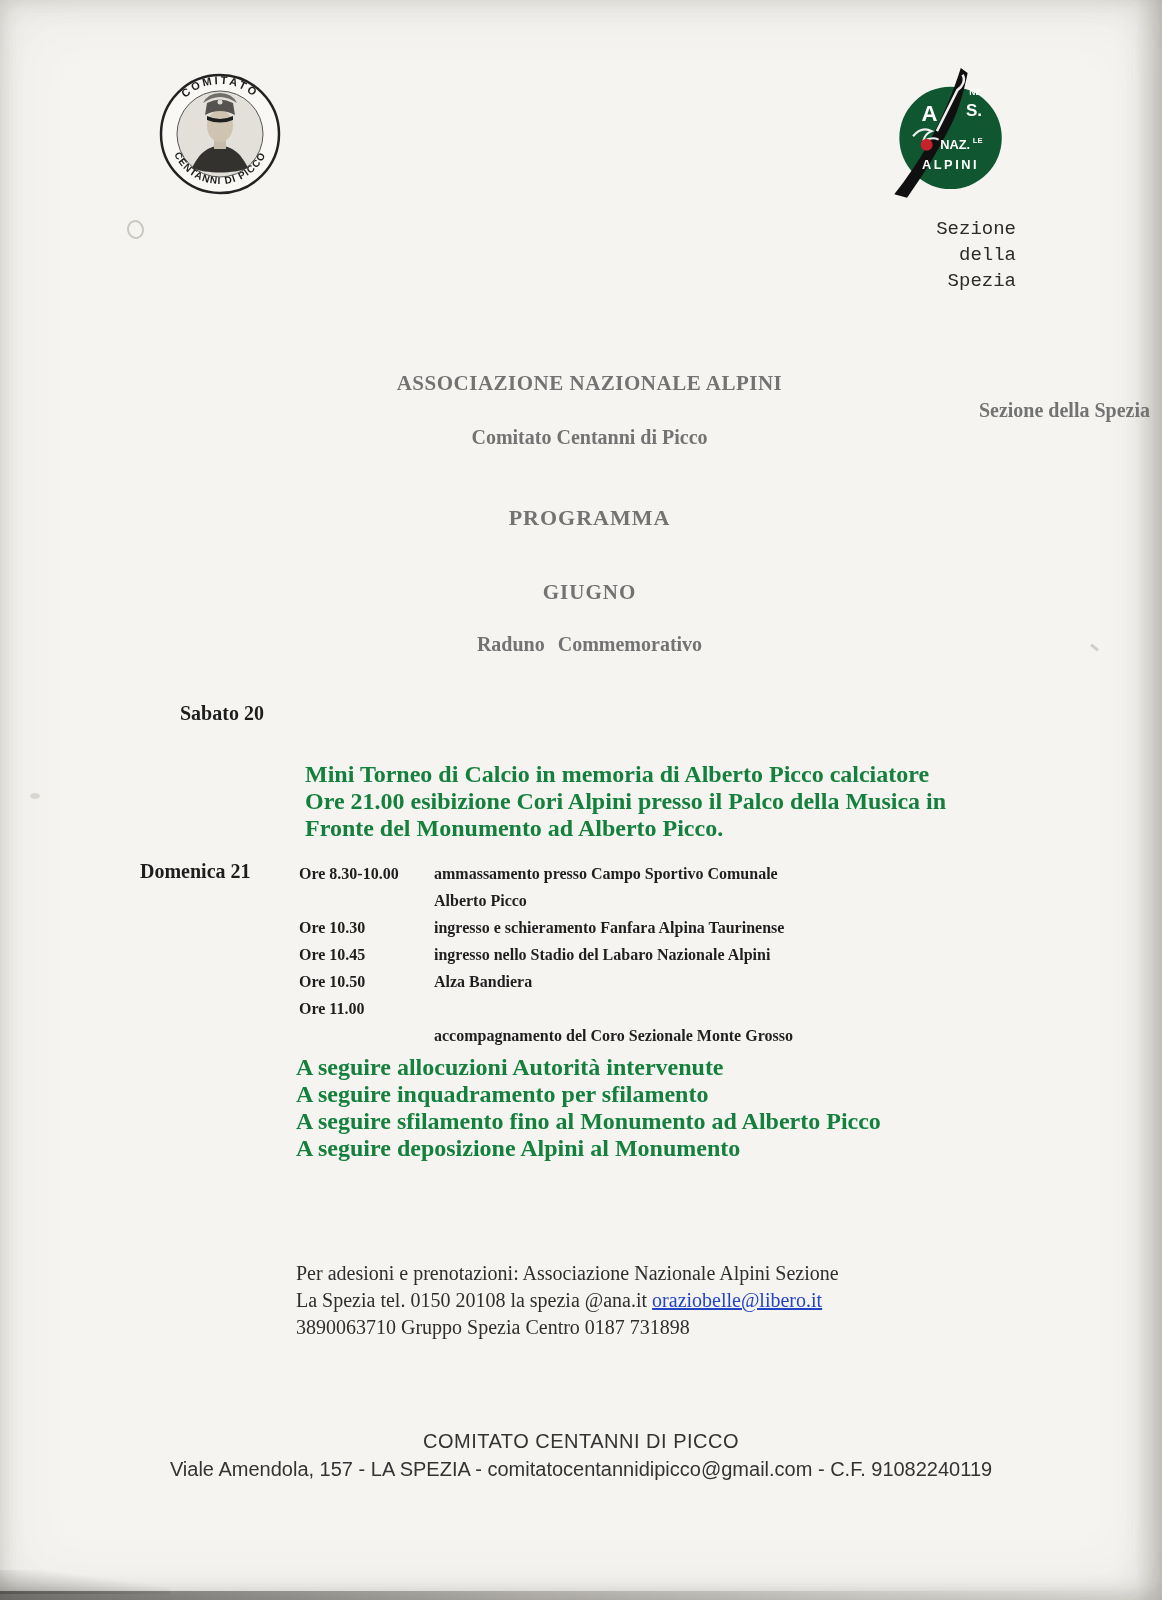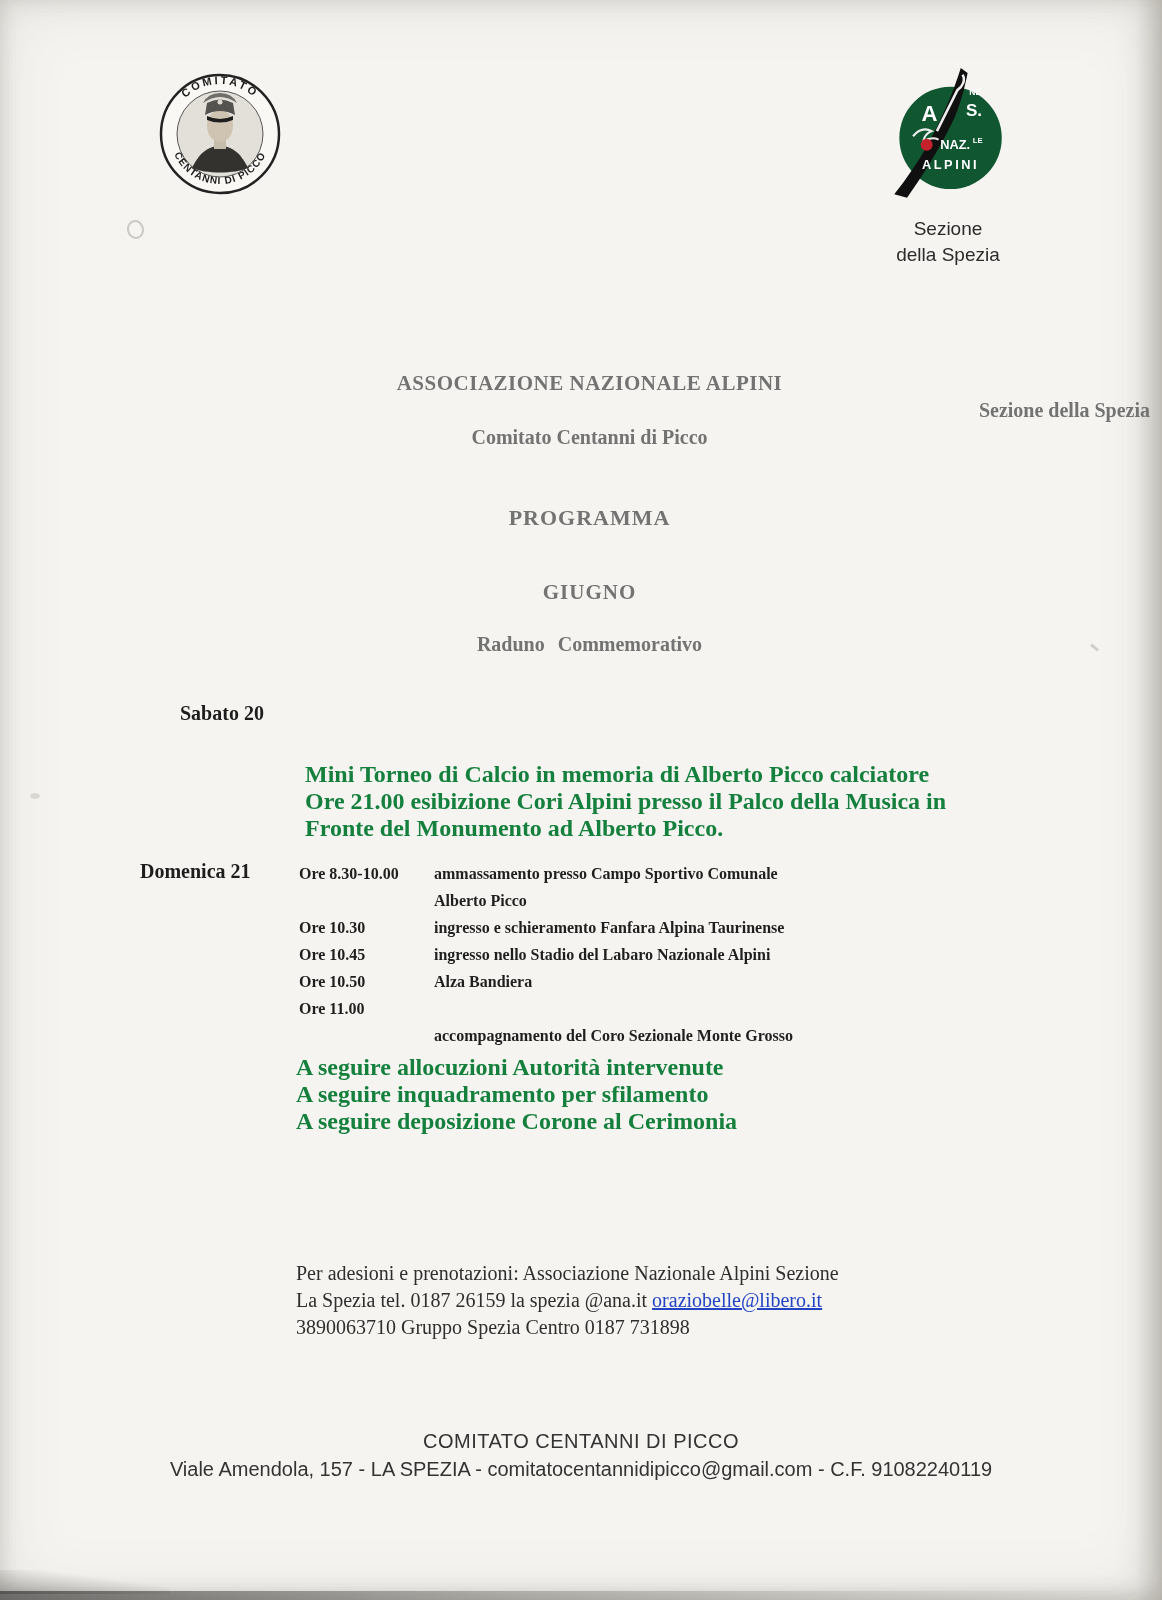--- a/index.html
+++ b/index.html
@@ -21,22 +21,22 @@
   .sched-row{display:flex;}
   .sched-time{flex:0 0 135px;}
   .sched-desc{flex:1;}
   .contacts{position:absolute;left:296px;top:1260px;width:640px;font-size:20px;line-height:27px;font-weight:normal;color:#2e2e2e;}
   .email-link{color:#2243c4;text-decoration:underline;cursor:pointer;}
   .footer-line{position:absolute;left:0;right:0;text-align:center;font-family:"Liberation Sans",sans-serif;font-size:20px;color:#333;}
   .f1{top:1430px;letter-spacing:.5px;}
   .f2{top:1458px;}
   .badge-left{position:absolute;left:158px;top:72px;width:124px;height:124px;}
   .badge-right{position:absolute;left:884px;top:66px;width:128px;height:137px;}
-  .badge-caption{position:absolute;left:880px;top:216px;width:136px;text-align:center;
-                 font-family:Liberation Sans, sans-serif;font-size:19px;line-height:26px;color:#2b2b2b;}
+  .badge-caption{position:absolute;left:880px;top:216px;width:136px;text-align:right;
+                 font-family:Liberation Mono, monospace;font-size:19px;line-height:26px;color:#2b2b2b;}
   
   .smudge-ring{position:absolute;left:127px;top:220px;width:13px;height:15px;border:2px solid rgba(125,120,112,.35);border-radius:50%;transform:rotate(-14deg);}
   .smudge-dash{position:absolute;left:1090px;top:646px;width:9px;height:3px;background:rgba(125,120,112,.30);transform:rotate(40deg);}
   .smudge-dot{position:absolute;left:30px;top:793px;width:10px;height:6px;background:rgba(130,125,115,.22);border-radius:50%;}
   .edge-bottom{position:absolute;left:0;bottom:0;width:100%;height:9px;
                background:linear-gradient(to right, rgba(25,25,25,.55), rgba(60,55,50,.28) 45%, rgba(60,55,50,.10) 75%, rgba(0,0,0,0));}
   .corner-bl{position:absolute;left:0;bottom:6px;width:170px;height:24px;
              background:linear-gradient(to top right, rgba(40,38,34,.30), rgba(0,0,0,0) 65%);}
   .edge-right{position:absolute;right:0;top:0;width:26px;height:100%;
               background:linear-gradient(to left, rgba(120,112,100,.20), rgba(0,0,0,0));}
@@ -131,27 +131,28 @@
     </div>
     <div class="sched-row">
       <span class="sched-time"></span>
       <span class="sched-desc">accompagnamento del Coro Sezionale Monte Grosso</span>
     </div>
   </div>
 
   <div class="textblock" style="left:296px;top:1054px;width:700px">
     <span class="line">A seguire allocuzioni Autorità intervenute</span>
     <span class="line">A seguire inquadramento per sfilamento</span>
-    <span class="line">A seguire deposizione Corone al Cerimonia</span>
+    <span class="line">A seguire sfilamento fino al Monumento ad Alberto Picco</span>
+    <span class="line">A seguire deposizione Alpini al Monumento</span>
   </div>
 
 
   <div class="contacts">
     <span style="display:block">Per adesioni e prenotazioni: Associazione Nazionale Alpini Sezione</span>
-    <span style="display:block"><span>La Spezia tel. 0187 26159  la spezia @ana.it </span><a class="email-link">oraziobelle@libero.it</a></span>
+    <span style="display:block"><span>La Spezia tel. 0150 20108  la spezia @ana.it </span><a class="email-link">oraziobelle@libero.it</a></span>
     <span style="display:block">3890063710  Gruppo Spezia Centro 0187 731898</span>
   </div>
 
   <div class="footer-line f1">COMITATO CENTANNI DI PICCO</div>
   <div class="footer-line f2">Viale Amendola, 157 - LA SPEZIA - comitatocentannidipicco@gmail.com - C.F. 91082240119</div>
 
   <div class="smudge-ring"></div>
   <div class="smudge-dash"></div>
   <div class="smudge-dot"></div>
   <div class="edge-right"></div>

